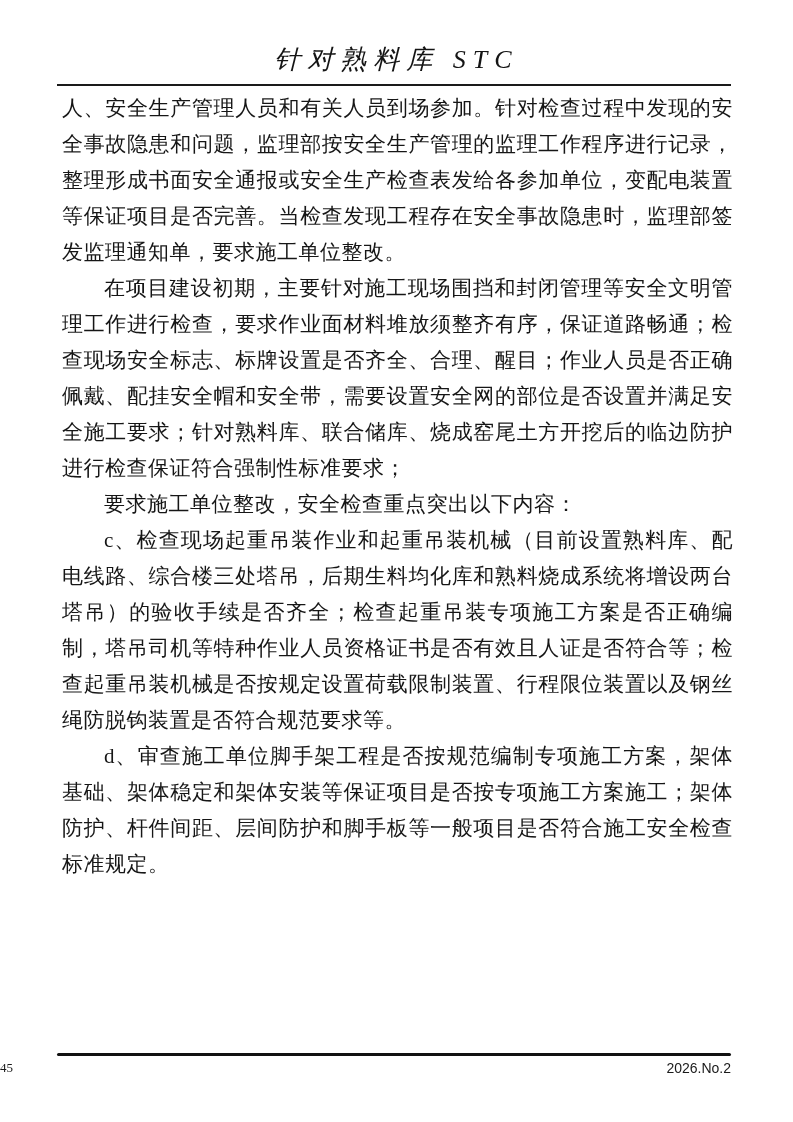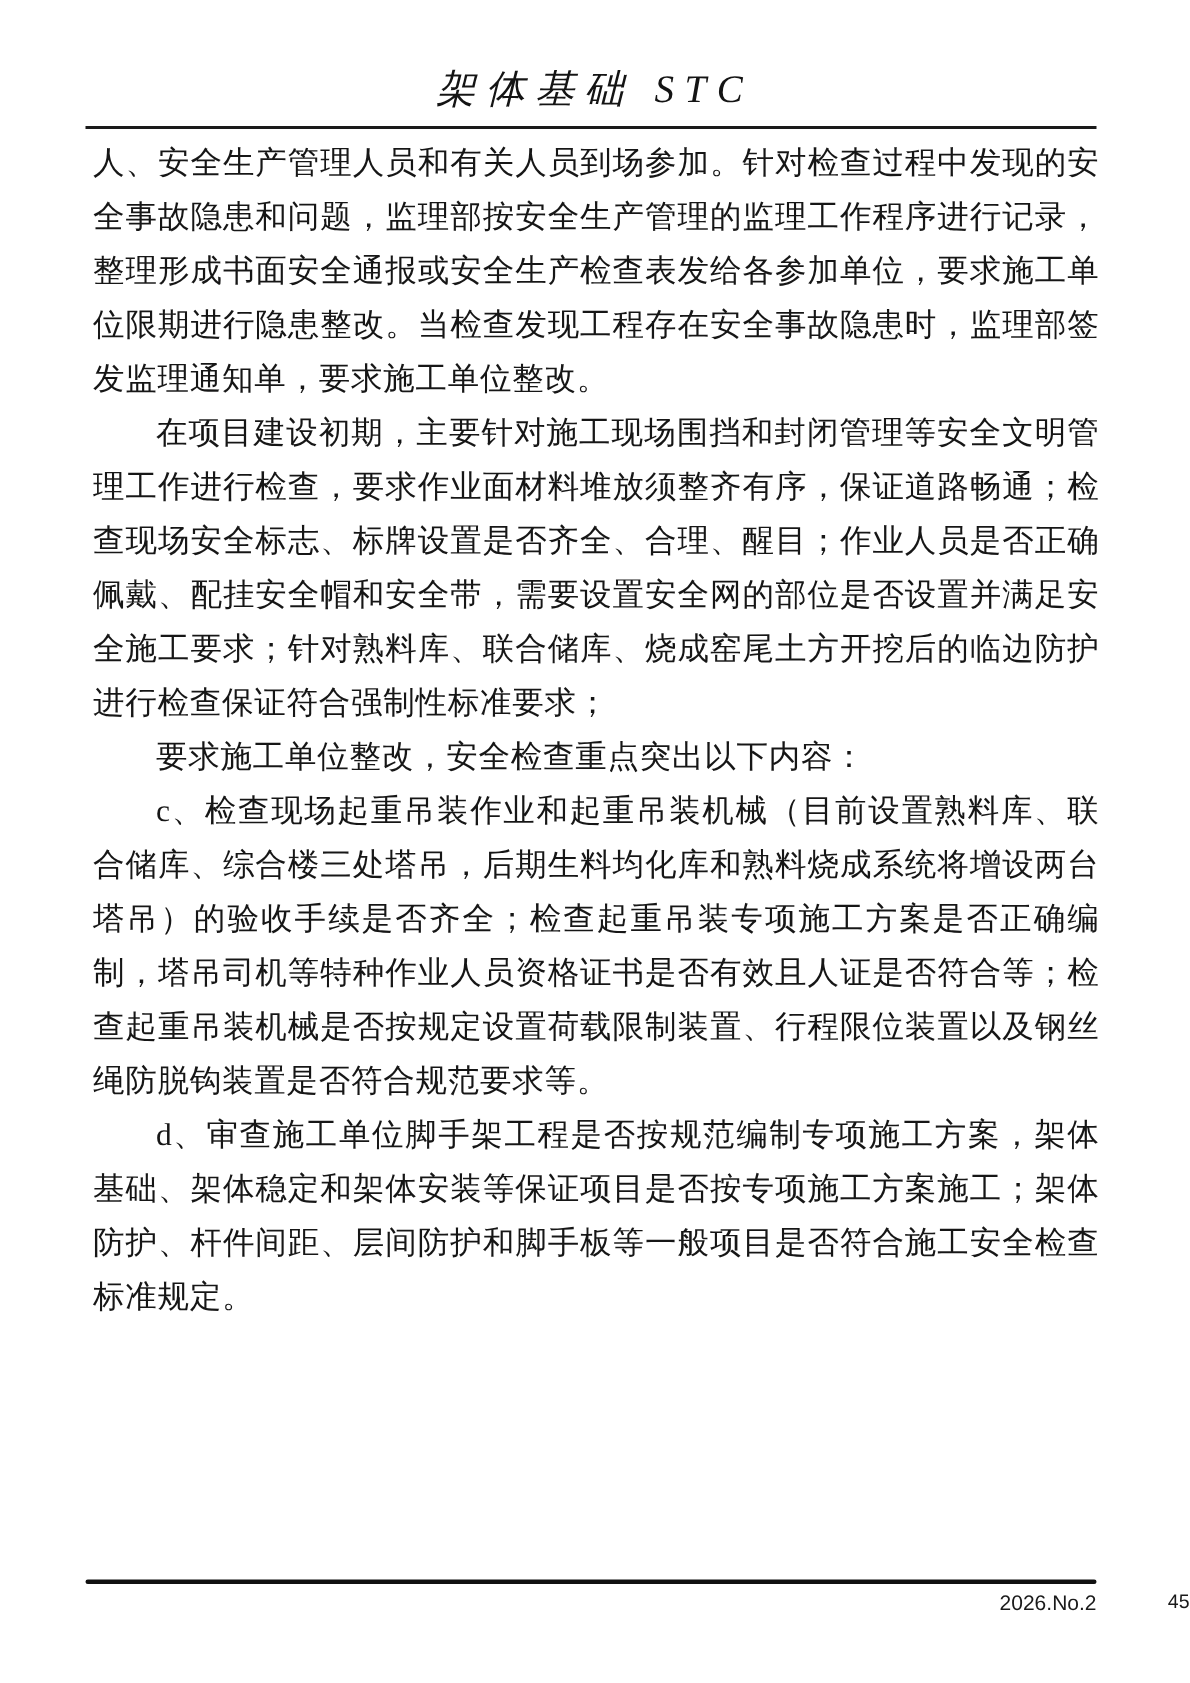--- a/index.html
+++ b/index.html
@@ -72,53 +72,52 @@
     height: 3px;
     background: #111111;
     border-radius: 2px;
   }
 
   .page-number {
     position: absolute;
     top: 1060px;
     left: 0;
     width: 100%;
-    text-align: right;
-    font-family: Liberation Sans, sans-serif;
+    text-align: left;
+    font-family: Liberation Serif, serif;
     font-size: 13px;
     color: #1a1a1a;
-    padding-left: 10px;
   }
 
   .issue-number {
     position: absolute;
     top: 1060px;
     right: 62px;
     font-family: "Liberation Sans", sans-serif;
     font-size: 14px;
     color: #1a1a1a;
   }
 </style>
 </head>
 <body>
 
 <div class="page">
 
   <div class="page-header">
-    <span class="journal-title">架体基础 STC</span>
+    <span class="journal-title">针对熟料库 STC</span>
   </div>
 
   <div class="header-rule"></div>
 
   <div class="document-body">
 
-  <p class="para">人、安全生产管理人员和有关人员到场参加。针对检查过程中发现的安全事故隐患和问题，监理部按安全生产管理的监理工作程序进行记录，整理形成书面安全通报或安全生产检查表发给各参加单位，要求施工单位限期进行隐患整改。当检查发现工程存在安全事故隐患时，监理部签发监理通知单，要求施工单位整改。</p>
+  <p class="para">人、安全生产管理人员和有关人员到场参加。针对检查过程中发现的安全事故隐患和问题，监理部按安全生产管理的监理工作程序进行记录，整理形成书面安全通报或安全生产检查表发给各参加单位，变配电装置等保证项目是否完善。当检查发现工程存在安全事故隐患时，监理部签发监理通知单，要求施工单位整改。</p>
       <p class="para indent">在项目建设初期，主要针对施工现场围挡和封闭管理等安全文明管理工作进行检查，要求作业面材料堆放须整齐有序，保证道路畅通；检查现场安全标志、标牌设置是否齐全、合理、醒目；作业人员是否正确佩戴、配挂安全帽和安全带，需要设置安全网的部位是否设置并满足安全施工要求；针对熟料库、联合储库、烧成窑尾土方开挖后的临边防护进行检查保证符合强制性标准要求；</p>
       <p class="para indent">要求施工单位整改，安全检查重点突出以下内容：</p>
-      <p class="para indent">c、检查现场起重吊装作业和起重吊装机械（目前设置熟料库、联合储库、综合楼三处塔吊，后期生料均化库和熟料烧成系统将增设两台塔吊）的验收手续是否齐全；检查起重吊装专项施工方案是否正确编制，塔吊司机等特种作业人员资格证书是否有效且人证是否符合等；检查起重吊装机械是否按规定设置荷载限制装置、行程限位装置以及钢丝绳防脱钩装置是否符合规范要求等。</p>
+      <p class="para indent">c、检查现场起重吊装作业和起重吊装机械（目前设置熟料库、配电线路、综合楼三处塔吊，后期生料均化库和熟料烧成系统将增设两台塔吊）的验收手续是否齐全；检查起重吊装专项施工方案是否正确编制，塔吊司机等特种作业人员资格证书是否有效且人证是否符合等；检查起重吊装机械是否按规定设置荷载限制装置、行程限位装置以及钢丝绳防脱钩装置是否符合规范要求等。</p>
       <p class="para indent">d、审查施工单位脚手架工程是否按规范编制专项施工方案，架体基础、架体稳定和架体安装等保证项目是否按专项施工方案施工；架体防护、杆件间距、层间防护和脚手板等一般项目是否符合施工安全检查标准规定。</p>
     </div>
 
   <div class="footer-rule"></div>
 
   <div class="page-number">45</div>
 
   <div class="issue-number">2026.No.2</div>
 
 </div>

